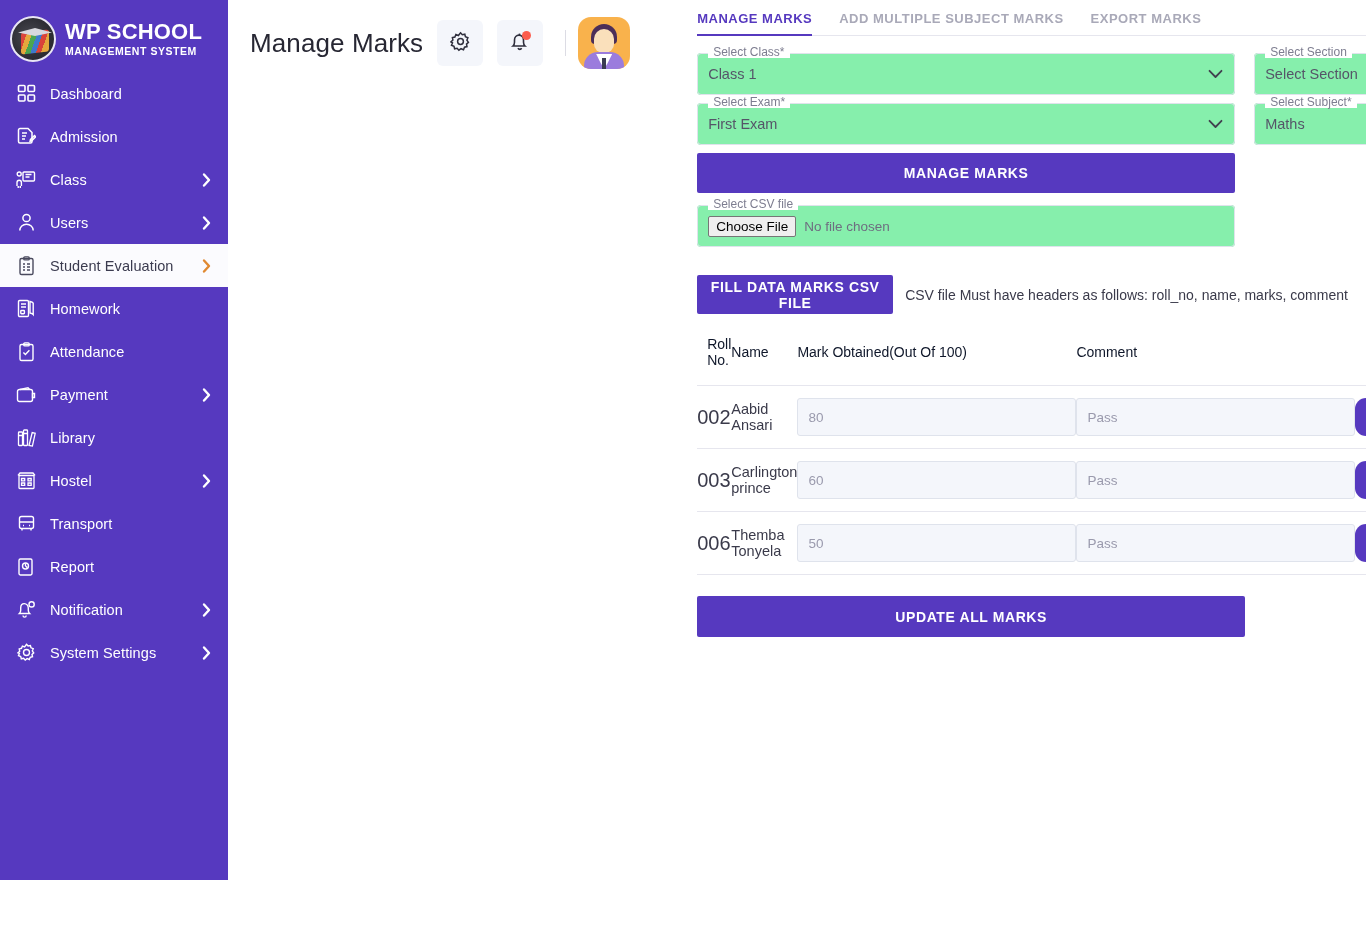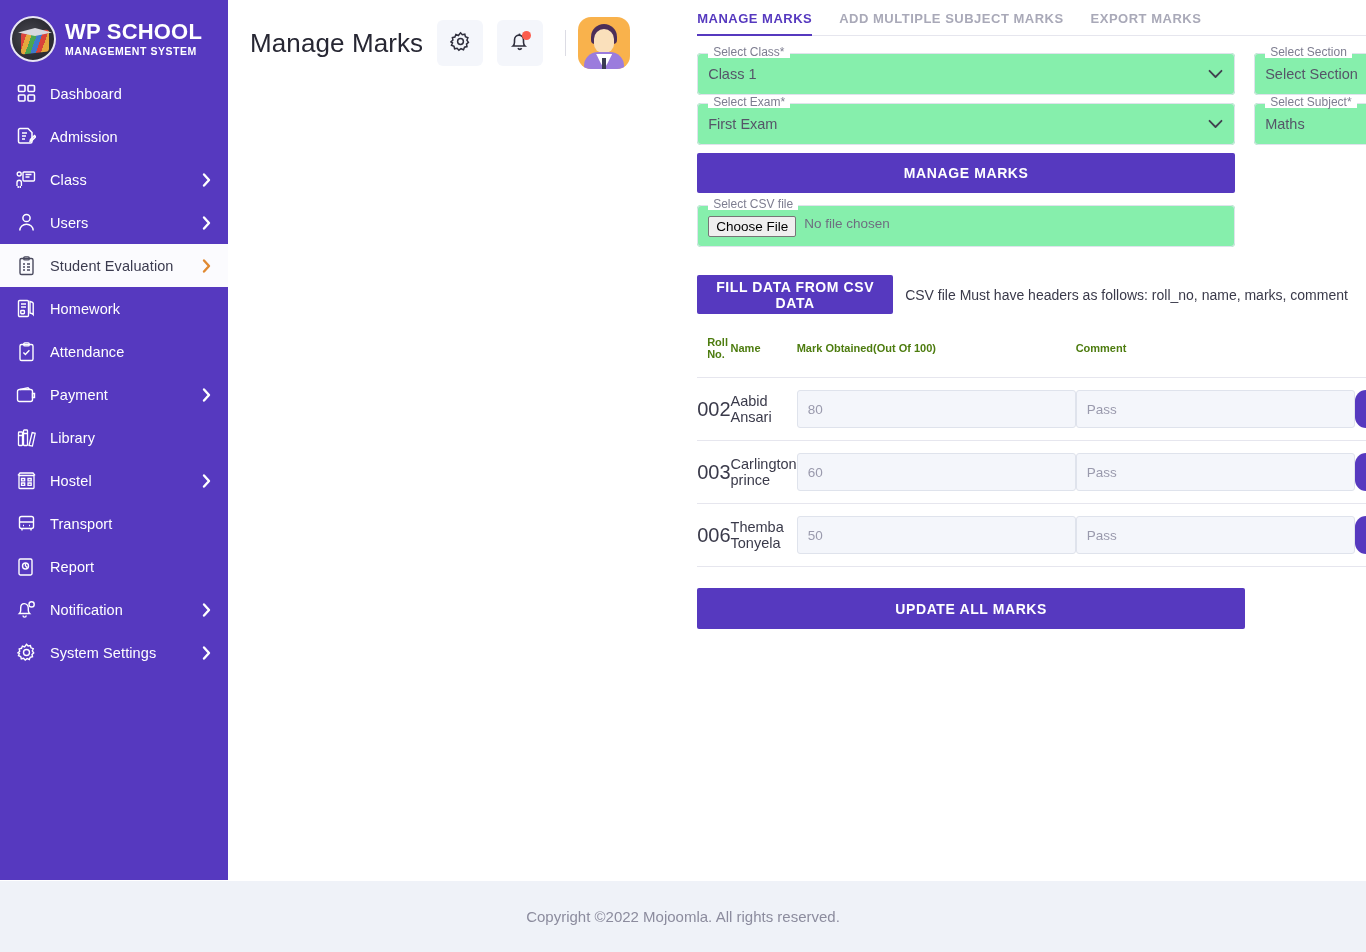--- a/index.html
+++ b/index.html
@@ -229,21 +229,21 @@
     cursor: pointer;
     display: flex; align-items: center;
   }
   .chev-down {
     position: absolute; right: 11px; top: 50%;
     transform: translateY(-50%);
     pointer-events: none;
   }
   .fs.file-fs { height: 42px; }
   .file-row {
-    display: flex; align-items: flex-start;
+    display: flex; align-items: center;
     padding-left: 10px;
     width: 100%;
     font-size: 13.5px;
     color: #6e6e80;
   }
   .choose-btn {
     border: 1px solid #767676;
     background: #efefef;
     border-radius: 2px;
     padding: 2px 7px;
@@ -281,23 +281,23 @@
   }
 
   
   table.marks {
     width: 100%;
     border-collapse: collapse;
     margin-top: 22px;
   }
   table.marks th {
     text-align: left;
-    font-size: 11px;
-    color: #4d7c0f;
-    font-weight: bold;
+    font-size: 14px;
+    color: #0f172a;
+    font-weight: normal;
     padding: 0 0 17px 0;
     border-bottom: 1px solid #e6e6ee;
   }
   table.marks th.c-roll { width: 120px; padding-left: 10px; }
   table.marks th.c-name { width: 228px; }
   table.marks th.c-mark { width: 306px; }
   table.marks th.c-comment { width: 306px; }
   table.marks th.c-act { width: auto; }
   table.marks td {
     border-bottom: 1px solid #e6e6ee;
@@ -646,21 +646,21 @@
             <span class="chev-down">
               <svg width="15" height="10" viewBox="0 0 15 10" fill="none" stroke="#41414f" stroke-width="1.8" stroke-linecap="round" stroke-linejoin="round">
                   <path d="M1.5 1.8L7.5 8l6-6.2"></path>
                 </svg>
             </span>
           </fieldset>
         </div>
       </div>
 
       <div class="csv-row">
-        <button class="btn-primary csv-btn">FILL DATA FROM CSV DATA</button>
+        <button class="btn-primary csv-btn">FILL DATA MARKS CSV FILE</button>
         <span class="csv-hint">CSV file Must have headers as follows: roll_no, name, marks, comment</span>
       </div>
 
       <table class="marks">
         <thead>
           <tr>
             <th class="c-roll">Roll No.</th>
             <th class="c-name">Name</th>
             <th class="c-mark">Mark Obtained(Out Of 100)</th>
             <th class="c-comment">Comment</th>
@@ -691,16 +691,13 @@
           </tr>
         </tbody>
       </table>
 
       <button class="btn-primary update-all">UPDATE ALL MARKS</button>
     </div>
 
     <div class="footer-spacer"></div>
   </div>
 
-  <div class="footer">
-    <span>Copyright ©2022 Mojoomla. All rights reserved.</span>
-  </div>
 </div>
 
 </body></html>

